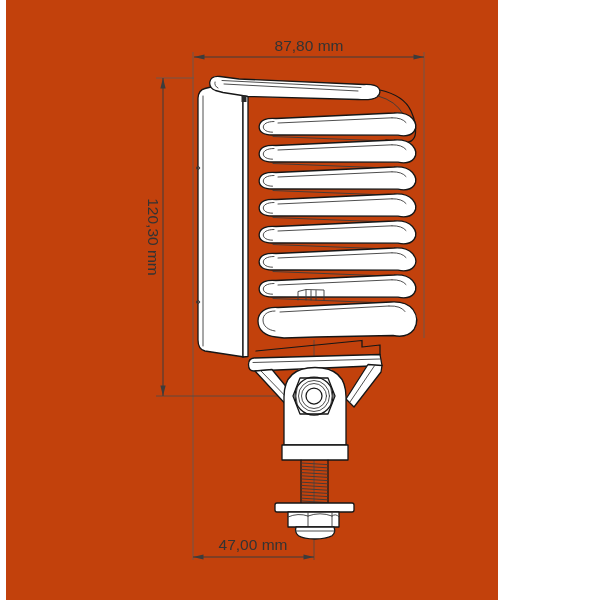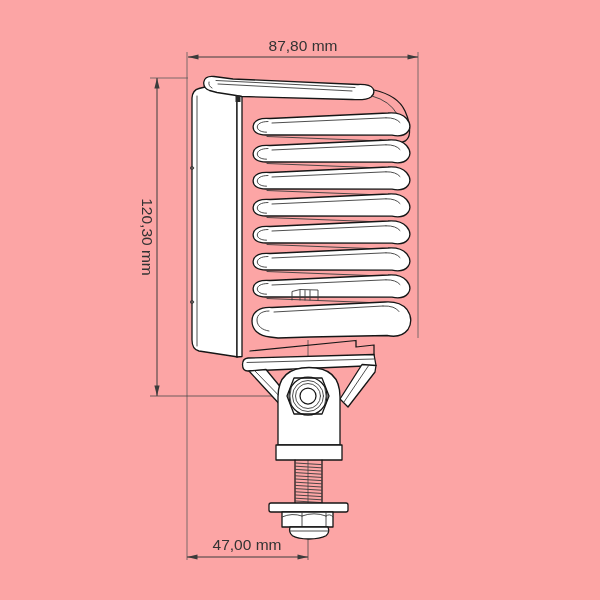--- a/index.html
+++ b/index.html
@@ -1,18 +1,19 @@
 <!DOCTYPE html>
 <html><head>
 <meta charset="utf-8">
 <style>
   html,body{margin:0;padding:0;background:#fff;}
   .canvas{
-    position:relative;width:600px;height:600px;background:#fca5a5;overflow:hidden;
+    position:relative;width:492px;height:600px;background:#c2410c;overflow:hidden;
     font-family:"Liberation Sans","DejaVu Sans",sans-serif;
+    margin-left:6px;
   }
   svg{display:block;}
   svg text{
     font-family:"Liberation Sans","DejaVu Sans",sans-serif;
     font-size:15.5px;
     fill:#333;
   }
   .outline{fill:#fff;stroke:#161616;stroke-width:1.3;stroke-linejoin:round;stroke-linecap:round;}
   .edge{fill:none;stroke:#161616;stroke-width:1.25;stroke-linejoin:round;stroke-linecap:round;}
   .inner{fill:none;stroke:#3a3a3a;stroke-width:0.9;stroke-linecap:round;}

